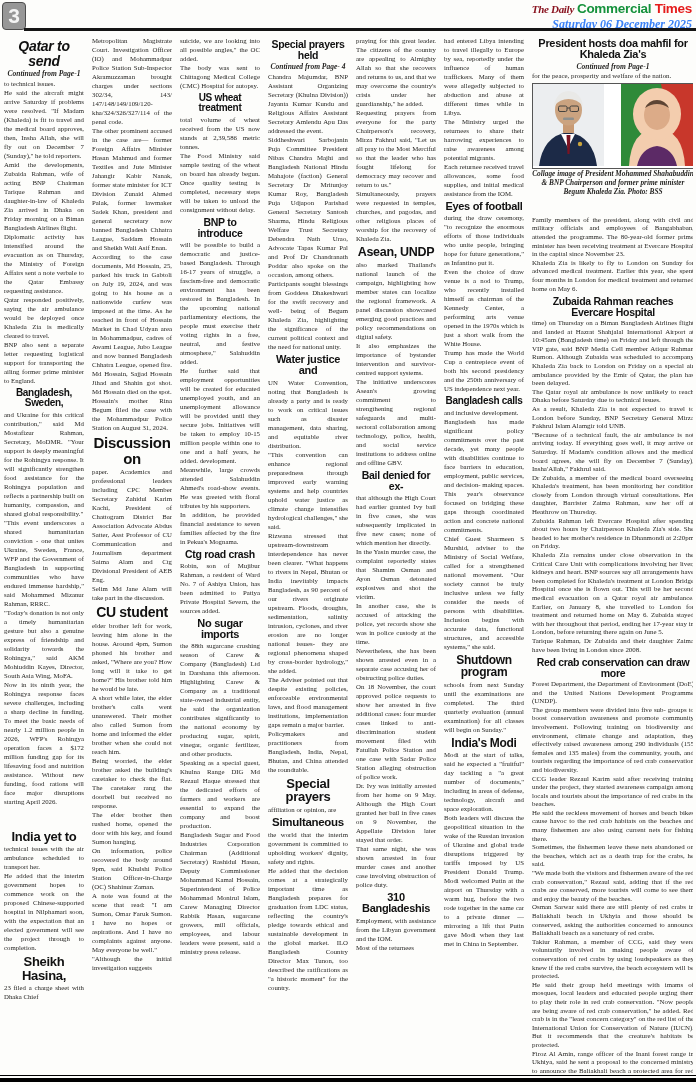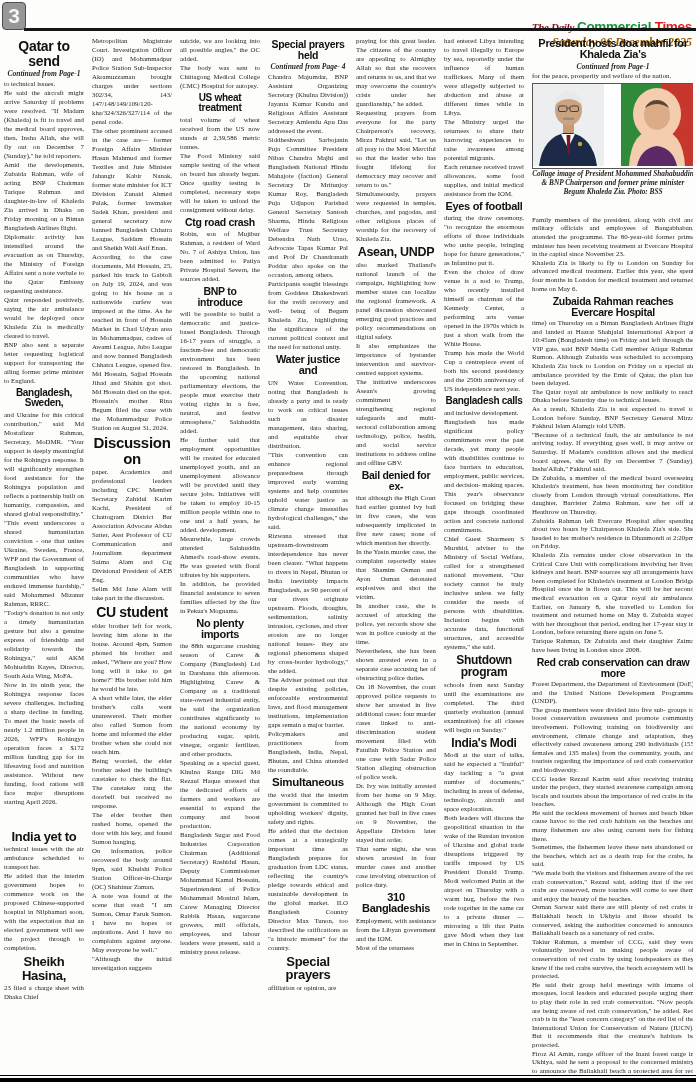--- a/index.html
+++ b/index.html
@@ -3,21 +3,21 @@
 <meta charset="utf-8">
 <style>
   html,body{margin:0;padding:0;background:#e8e8e8;}
   .page{position:relative;width:696px;height:1085px;background:#fdfdfb;overflow:hidden;
         font-family:"Liberation Serif","DejaVu Serif",serif;color:#272624;}
   
   header{position:absolute;top:0;left:0;right:0;height:33px;}
   .pagenum{position:absolute;left:2px;top:2px;width:22px;height:26px;background:#979797;
            border:1.5px solid #4e4e4e;border-radius:4px;color:#f4f4f4;
            font:bold 21px/25px "Liberation Sans",sans-serif;text-align:center;}
-  .masthead{position:absolute;right:4px;top:19px;text-align:right;line-height:1.05;}
+  .masthead{position:absolute;right:4px;top:1px;text-align:right;line-height:1.05;}
   .mh-line1{font:bold 13.5px "Liberation Sans",sans-serif;letter-spacing:-0.3px;}
   .mh-daily{font:italic bold 11px "Liberation Serif",serif;margin-right:3px;}
   .mh-date{font:italic bold 12px "Liberation Serif",serif;margin-top:1px;}
   .header-rule{position:absolute;left:24px;right:0;top:28px;height:2.5px;background:#151515;}
   
   main{position:absolute;top:36px;left:4px;right:3px;bottom:12px;display:flex;gap:8px;overflow:hidden;}
   .col{flex:0 0 80px;width:80px;overflow:hidden;}
   .col p{margin:0;font-size:6.8px;line-height:9px;text-align:justify;}
   .headline{margin:3px 0 1px;text-align:center;font-family:"Liberation Sans",sans-serif;
             font-weight:bold;letter-spacing:-0.3px;line-height:1.04;color:#111;}
@@ -38,30 +38,30 @@
 <body>
 
 <div class="page">
   <header>
     <div class="pagenum">3</div>
     <div class="masthead">
       <div class="mh-line1">
         <span class="mh-daily" style="color:#8a1420;">The Daily</span><span style="color:#16923c;">Commercial</span>
         <span style="color:#e51c1c;">Times</span>
       </div>
-      <div class="mh-date" style="color:#a16207;">Saturday 06 December 2025</div>
+      <div class="mh-date" style="color:#3b82f6;">Saturday 06 December 2025</div>
     </div>
     <div class="header-rule"></div>
   </header>
 
   <main id="main-flex">
 
     <div class="col">
         <section>
-          <h2 class="headline" style="font-size: 14px;">Qatar to send</h2>
+          <h2 class="headline" style="font-size: 14px; font-style: italic;">Qatar to send</h2>
           <div class="kicker">Continued from Page-1</div>
           <p>to technical issues.</p>
           <p>He said the aircraft might arrive Saturday if problems were resolved. "If Madam (Khaleda) is fit to travel and the medical board approves, then, Insha Allah, she will fly out on December 7 (Sunday)," he told reporters.</p>
           <p>Amid the developments, Zubaida Rahman, wife of acting BNP Chairman Tarique Rahman and daughter-in-law of Khaleda Zia arrived in Dhaka on Friday morning on a Biman Bangladesh Airlines flight.</p>
           <p>Diplomatic activity has intensified around the evacuation as on Thursday, the Ministry of Foreign Affairs sent a note verbale to the Qatar Embassy requesting assistance.</p>
           <p>Qatar responded positively, saying the air ambulance would be deployed once Khaleda Zia is medically cleared to travel.</p>
           <p>BNP also sent a separate letter requesting logistical support for transporting the ailing former prime minister to England.</p>
         </section>
         <section>
           <h2 class="headline" style="font-size: 10px;">Bangladesh, Sweden,</h2>
@@ -107,32 +107,32 @@
         <section>
           <p>suicide, we are looking into all possible angles," the OC added.</p>
           <p>The body was sent to Chittagong Medical College (CMC) Hospital for autopsy.</p>
         </section>
         <section>
           <h2 class="headline" style="font-size: 10px;">US wheat treatment</h2>
           <p>total volume of wheat received from the US now stands at 2,39,586 metric tonnes.</p>
           <p>The Food Ministry said sample testing of the wheat on board has already begun. Once quality testing is completed, necessary steps will be taken to unload the consignment without delay.</p>
         </section>
         <section>
-          <h2 class="headline" style="font-size: 10.5px;">Ctg road crash</h2>
-          <p>Robin, son of Mujibur Rahman, a resident of Ward No. 7 of Ashiya Union, has been admitted to Patiya Private Hospital Severn, the sources added.</p>
-        </section>
-        <section>
           <h2 class="headline" style="font-size: 10.5px;">BNP to introduce</h2>
           <p>will be possible to build a democratic and justice- based Bangladesh. Through 16-17 years of struggle, a fascism-free and democratic environment has been restored in Bangladesh. In the upcoming national parliamentary elections, the people must exercise their voting rights in a free, neutral, and festive atmosphere," Salahuddin added.</p>
           <p>He further said that employment opportunities will be created for educated unemployed youth, and an unemployment allowance will be provided until they secure jobs. Initiatives will be taken to employ 10-15 million people within one to one and a half years, he added. development.</p>
           <p>Meanwhile, large crowds attended Salahuddin Ahmed's road-show events. He was greeted with floral tributes by his supporters.</p>
           <p>In addition, he provided financial assistance to seven families affected by the fire in Pekua's Mognama.</p>
         </section>
         <section>
-          <h2 class="headline" style="font-size: 11px;">No plenty imports</h2>
+          <h2 class="headline" style="font-size: 10.5px;">Ctg road crash</h2>
+          <p>Robin, son of Mujibur Rahman, a resident of Ward No. 7 of Ashiya Union, has been admitted to Patiya Private Hospital Severn, the sources added.</p>
+        </section>
+        <section>
+          <h2 class="headline" style="font-size: 11px;">No sugar imports</h2>
           <p>the 88th sugarcane crushing season of Carew &amp; Company (Bangladesh) Ltd in Darshana this afternoon. Highlighting Carew &amp; Company as a traditional state-owned industrial entity, he said the organization contributes significantly to the national economy by producing sugar, spirit, vinegar, organic fertilizer, and other products.</p>
           <p>Speaking as a special guest, Khulna Range DIG Md Rezaul Haque stressed that the dedicated efforts of farmers and workers are essential to expand the company and boost production.</p>
           <p>Bangladesh Sugar and Food Industries Corporation Chairman (Additional Secretary) Rashidul Hasan, Deputy Commissioner Mohammad Kamal Hossain, Superintendent of Police Mohammad Monirul Islam, Carew Managing Director Rabbik Hasan, sugarcane growers, mill officials, employees, and labour leaders were present, said a ministry press release.</p>
         </section>
       </div>
       <div class="col">
         <section>
           <h2 class="headline" style="font-size: 10.5px;">Special prayers held</h2>
           <div class="kicker">Continued from Page- 4</div>
           <p>Chandra Majumdar, BNP Assistant Organizing Secretary (Khulna Division)) Jayanta Kumar Kundu and Religious Affairs Assistant Secretary Amlendu Apu Das addressed the event.</p>
@@ -141,27 +141,27 @@
         </section>
         <section>
           <h2 class="headline" style="font-size: 11px;">Water justice and</h2>
           <p>UN Water Convention, noting that Bangladesh is already a party and is ready to work on critical issues such as disaster management, data sharing, and equitable river distribution.</p>
           <p>"This convention can enhance regional preparedness through improved early warning systems and help countries uphold water justice as climate change intensifies hydrological challenges," she said.</p>
           <p>Rizwana stressed that upstream-downstream interdependence has never been clearer. "What happens to rivers in Nepal, Bhutan or India inevitably impacts Bangladesh, as 90 percent of our rivers originate upstream. Floods, droughts, sedimentation, salinity intrusion, cyclones, and river erosion are no longer national issues- they are regional phenomena shaped by cross-border hydrology," she added.</p>
           <p>The Adviser pointed out that despite existing policies, enforceable environmental laws, and flood management institutions, implementation gaps remain a major barrier.</p>
           <p>Policymakers and practitioners from Bangladesh, India, Nepal, Bhutan, and China attended the roundtable.</p>
         </section>
         <section>
+          <h2 class="headline" style="font-size: 13px;">Special prayers</h2>
+          <p>affiliation or opinion, are</p>
+        </section>
+        <section>
           <h2 class="headline" style="font-size: 11.5px;">Simultaneous</h2>
           <p>the world that the interim government is committed to upholding workers' dignity, safety and rights.</p>
           <p>He added that the decision comes at a strategically important time as Bangladesh prepares for graduation from LDC status, reflecting the country's pledge towards ethical and sustainable development in the global market. ILO Bangladesh Country Director Max Tunon, too described the ratifications as "a historic moment" for the country.</p>
-        </section>
-        <section>
-          <h2 class="headline" style="font-size: 13px;">Special prayers</h2>
-          <p>affiliation or opinion, are</p>
         </section>
       </div>
       <div class="col">
         <section>
           <p>praying for this great leader. The citizens of the country are appealing to Almighty Allah so that she recovers and returns to us, and that we may overcome the country's crisis under her guardianship," he added.</p>
           <p>Requesting prayers from everyone for the party Chairperson's recovery, Mirza Fakhrul said, "Let us all pray to the Most Merciful so that the leader who has fought lifelong for democracy may recover and return to us."</p>
           <p>Simultaneously, prayers were requested in temples, churches, and pagodas, and other religious places of worship for the recovery of Khaleda Zia.</p>
         </section>
         <section>
           <h2 class="headline" style="font-size: 12.5px;">Asean, UNDP</h2>

